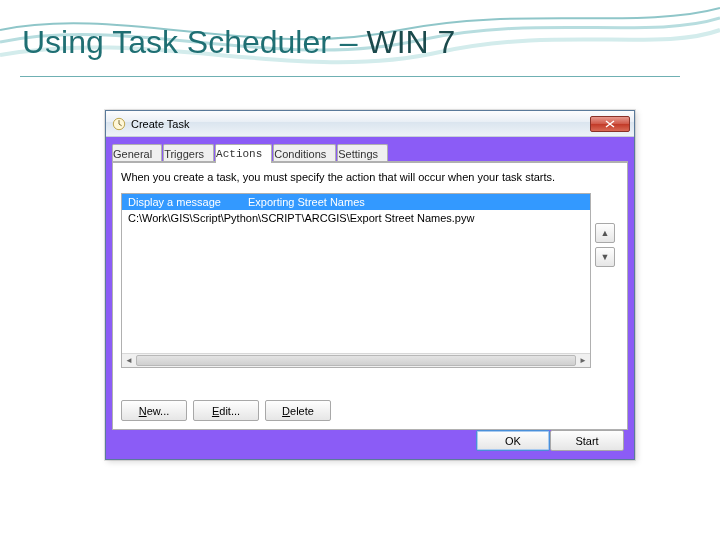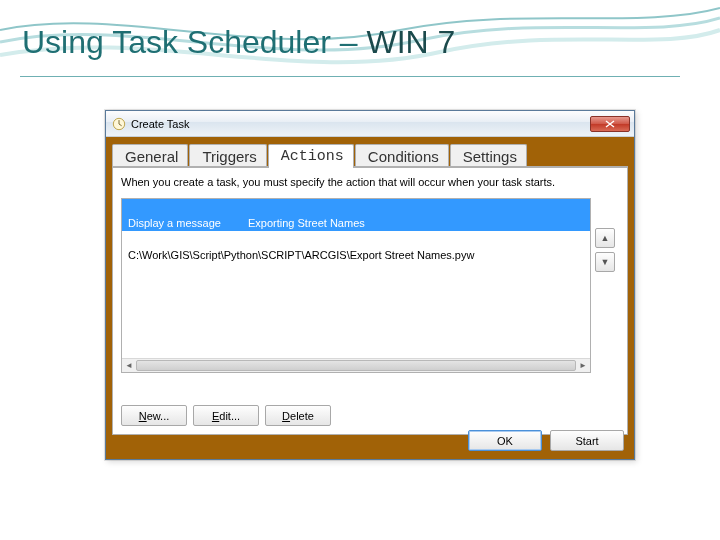--- a/index.html
+++ b/index.html
@@ -34,21 +34,21 @@
     width: 660px; height: 1px;
     background: #6fb0b3;
   }
 
   .dialog {
     position: absolute;
     top: 110px;
     left: 105px;
     width: 530px;
     height: 350px;
-    background: #a16207;
+    background: #8b5cf6;
     border: 1px solid #5a7a9a;
     box-shadow: 0 0 0 1px rgba(0,0,0,0.1), 2px 2px 6px rgba(0,0,0,0.15);
     font-size: 11px;
     color: #000;
   }
   .titlebar {
     height: 26px;
     background: linear-gradient(#fdfdfe,#e8eef5 45%,#dbe5ef 46%,#eef3f8);
     border-bottom: 1px solid #c8d0d8;
     display: flex;
@@ -76,22 +76,22 @@
   }
   .close-btn svg { width: 10px; height: 8px; }
 
   .tabstrip {
     display: flex;
     gap: 1px;
     padding: 6px 6px 0 6px;
     position: relative;
   }
   .tab {
-    padding: 3px 9px 3px 12px;
-    font-size: 15px;
+    padding: 3px 9px 3px 0;
+    font-size: 11px;
     background: #f0f0f0;
     border: 1px solid #b0b0b0;
     border-bottom: none;
     border-radius: 2px 2px 0 0;
     color: #333;
     cursor: pointer;
     position: relative;
     top: 1px;
   }
   .tab.active {
@@ -145,21 +145,21 @@
   .col-details { flex: 1; }
   .list-rows {
     flex: 1;
     overflow: hidden;
   }
   .row {
     display: flex;
     font-size: 11px;
     padding: 1px 0;
   }
-  .row > div { padding: 1px 6px; white-space: nowrap; overflow: hidden; margin-top: 16px; }
+  .row > div { padding: 1px 6px; white-space: nowrap; overflow: hidden; }
   .row .c1 { width: 120px; }
   .row .c2 { flex: 1; }
   .row.selected {
     background: #3399ff;
     color: #fff;
   }
   .list-scroll {
     height: 14px;
     background: #f0f0f0;
     border-top: 1px solid #d8d8d8;
@@ -219,21 +219,20 @@
     display: inline-flex;
     align-items: center;
     justify-content: center;
   }
   .std-btn .ul { text-decoration: underline; }
 
   .dlg-footer {
     position: absolute;
     right: 10px; bottom: 8px;
     display: flex;
-    gap: 8px;
   }
   .dlg-footer .std-btn { min-width: 74px; }
   .dlg-footer .std-btn.default {
     border: 1px solid #4a90d9;
     box-shadow: 0 0 0 1px #a8caf0 inset;
   }
 </style>
 </head>
 <body>
 

